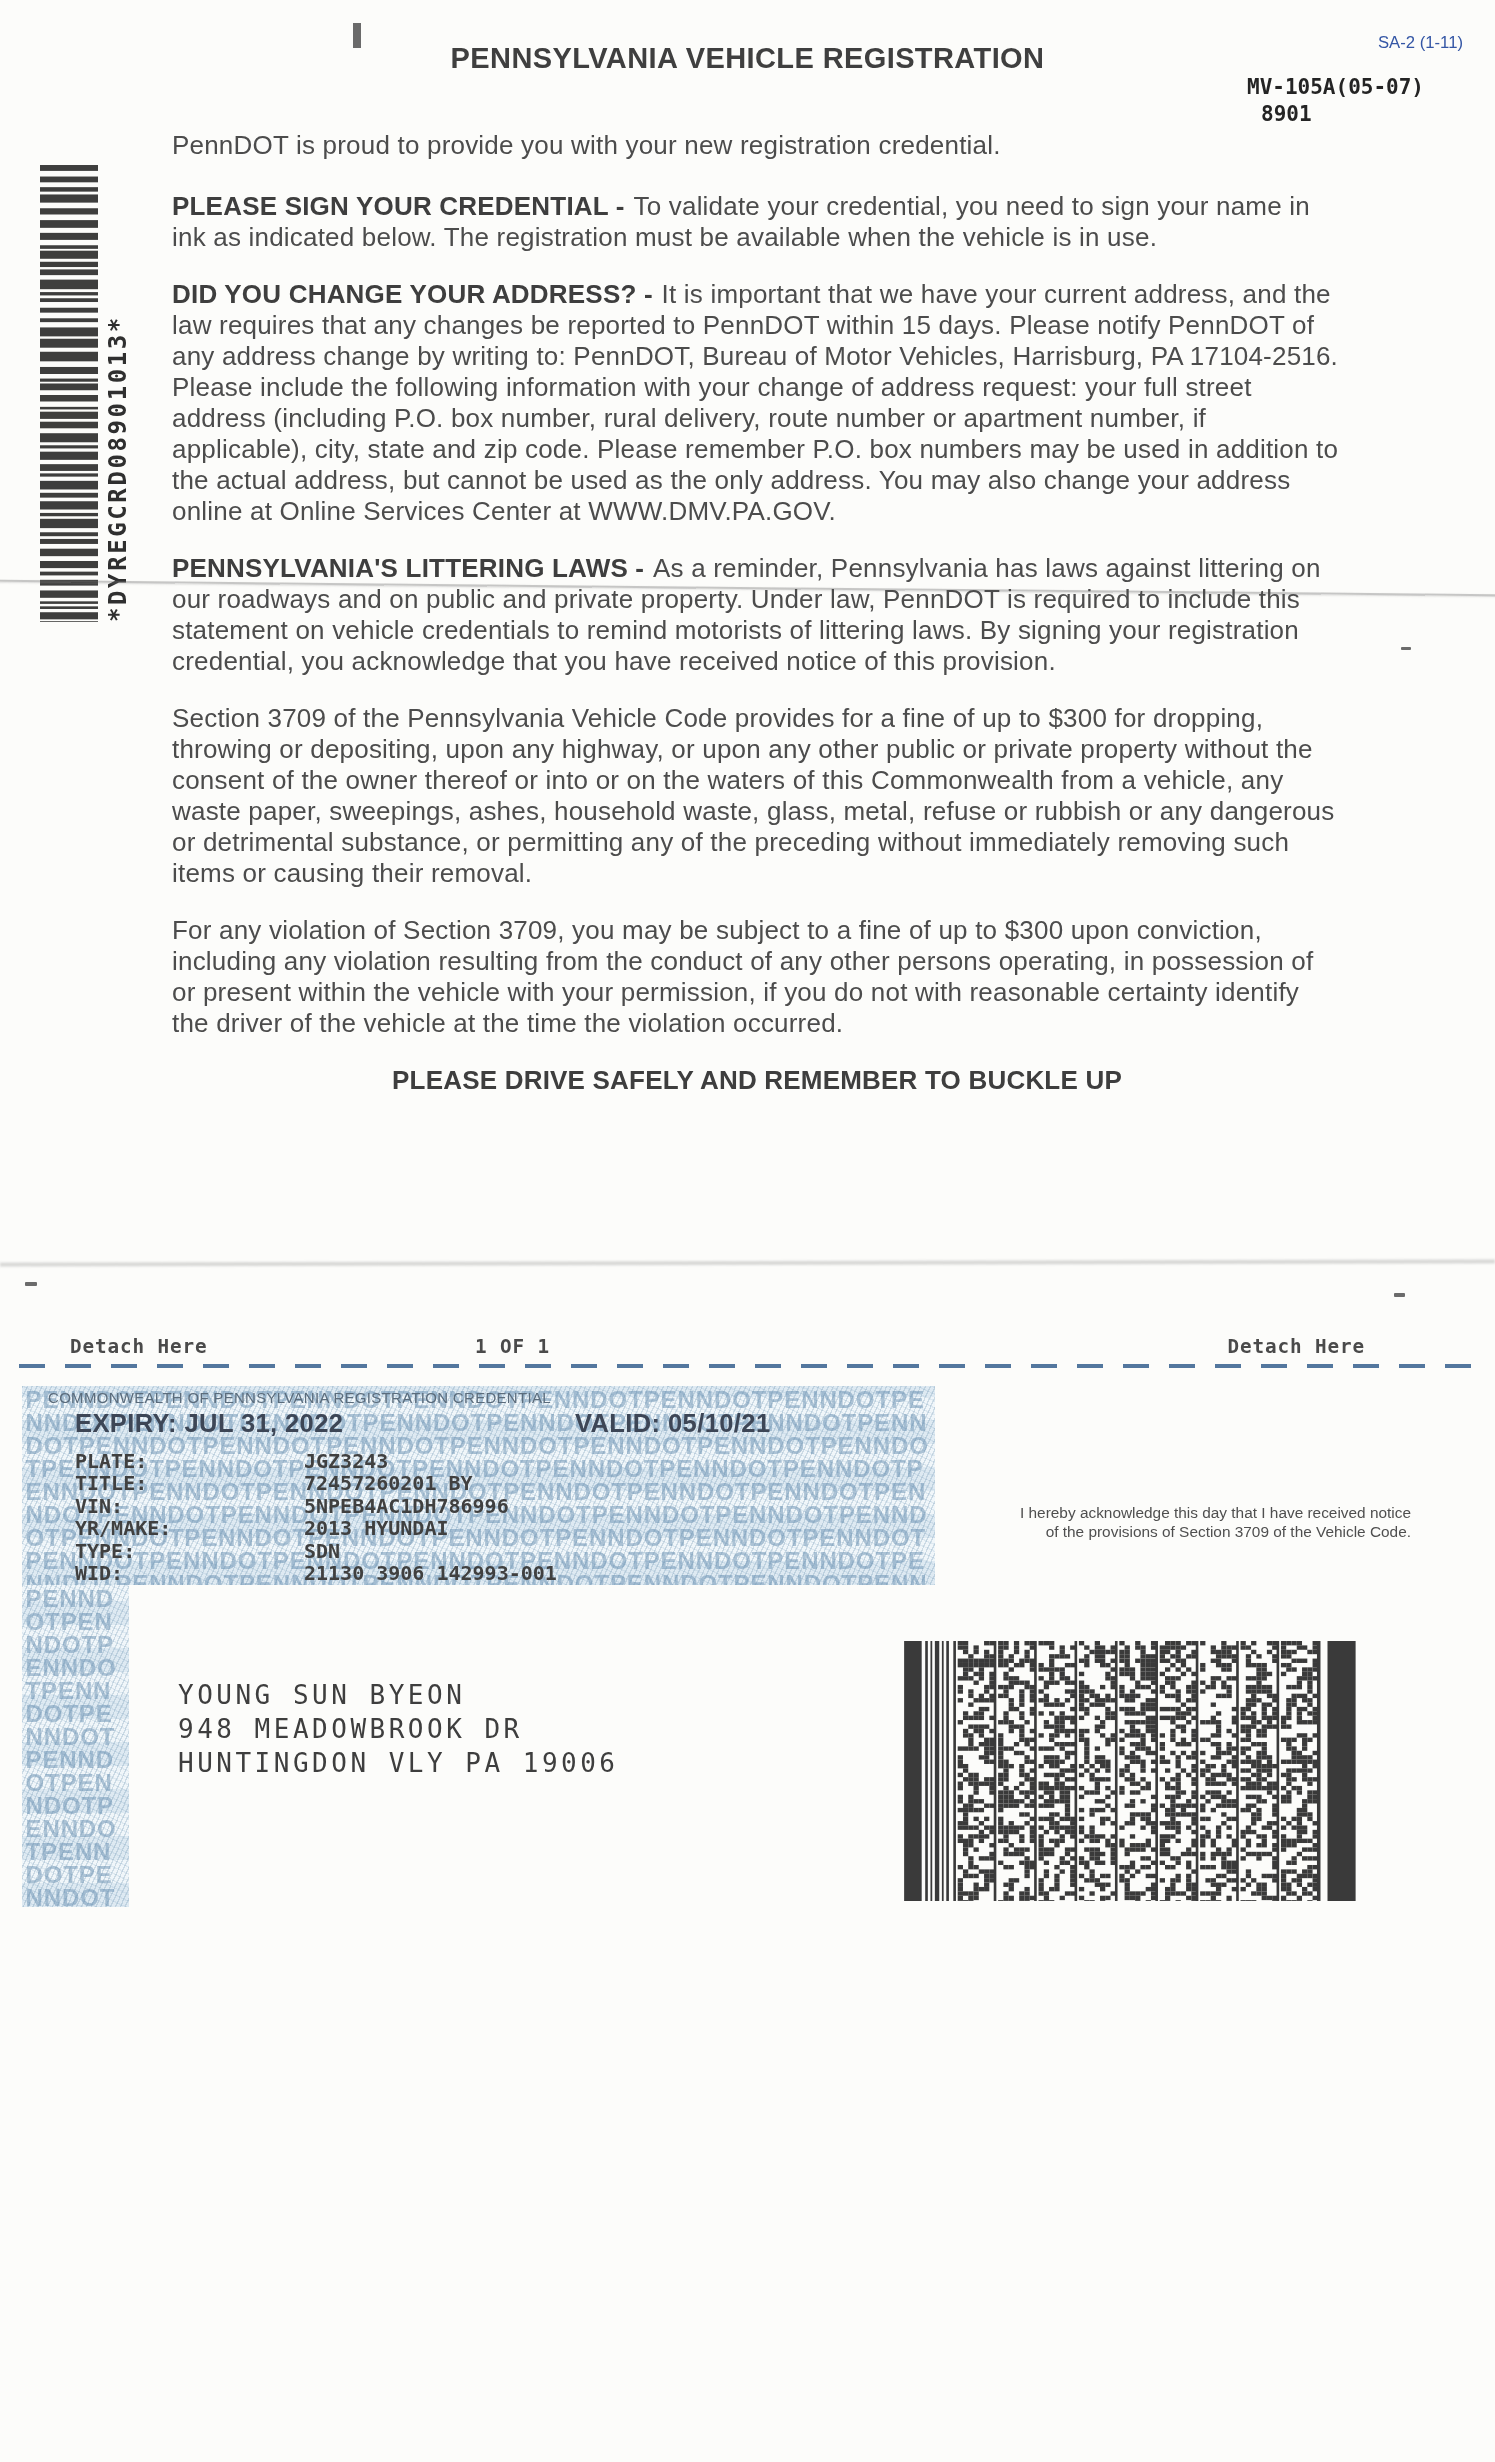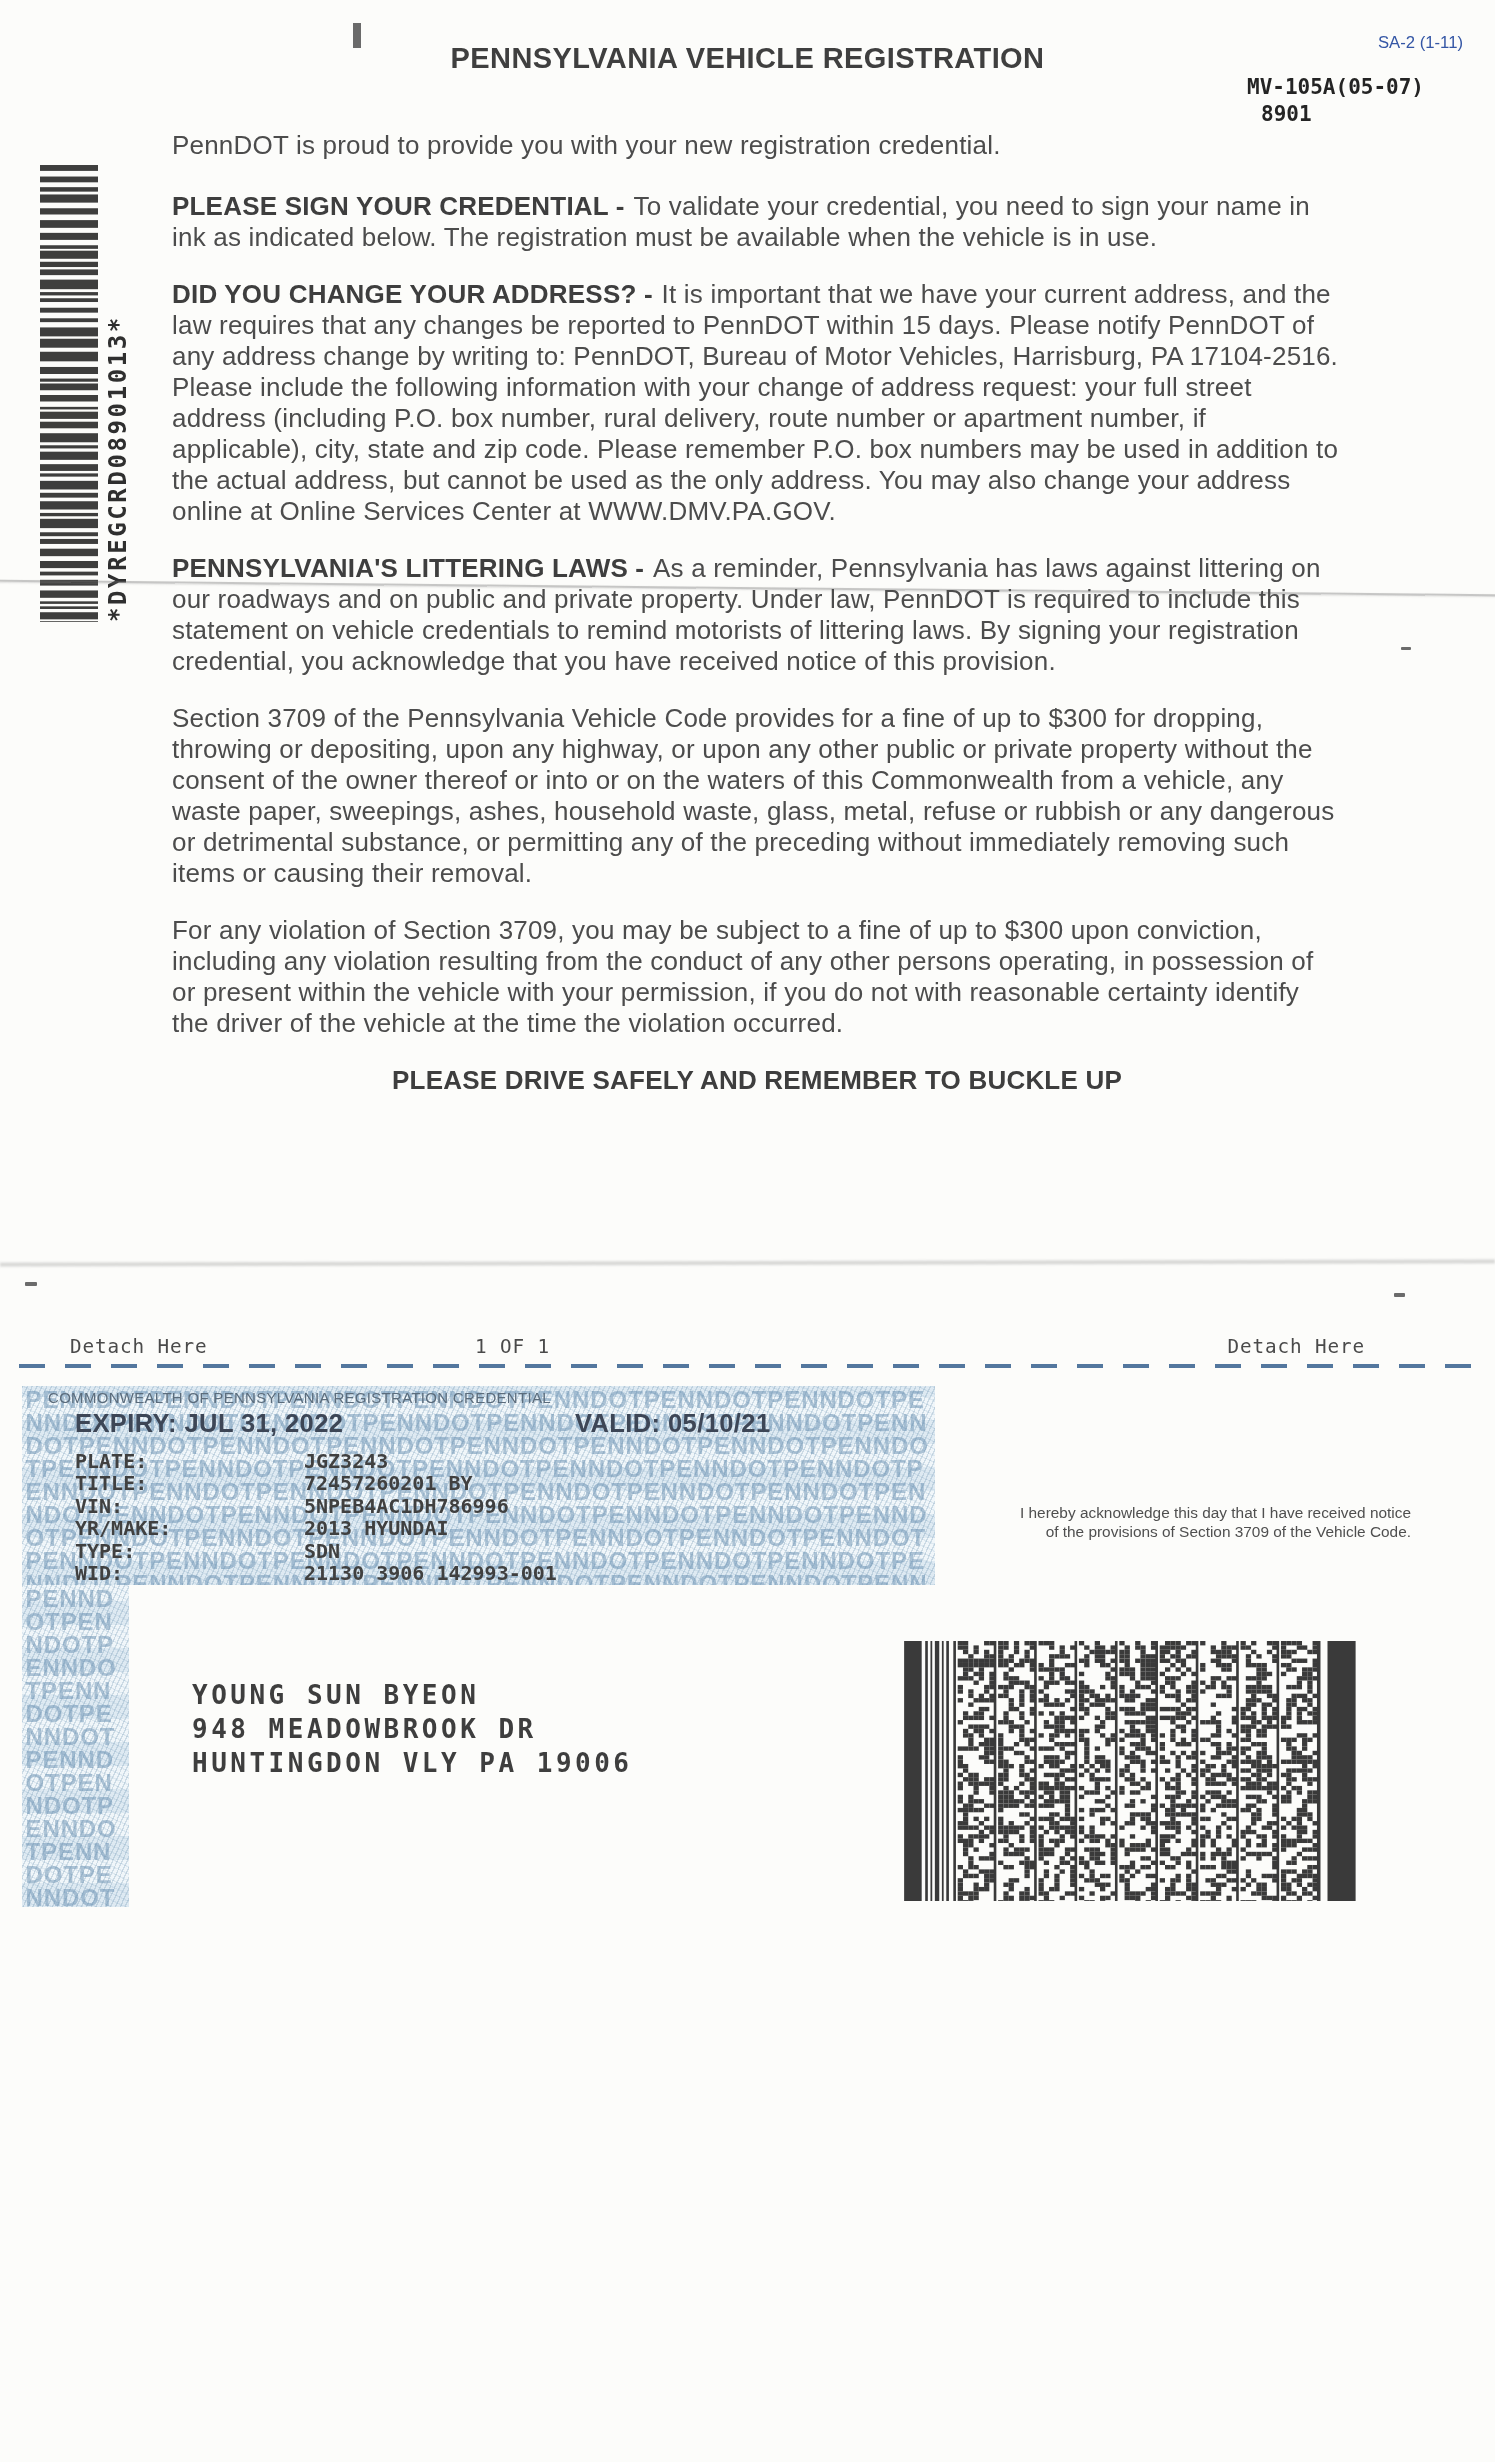--- a/index.html
+++ b/index.html
@@ -30,21 +30,21 @@
     font-family:"DejaVu Sans Mono",monospace;font-weight:bold;font-size:24px;letter-spacing:2.6px;color:#2f2f2f;}
   
   .crease1{position:absolute;left:-8.8px;top:587px;width:1513px;height:1.8px;
     background:rgba(110,110,110,.38);transform:rotate(.55deg);box-shadow:0 0.9px 1.8px rgba(150,150,150,.3);}
   .crease2{position:absolute;left:0;top:1261px;width:1495px;height:3.5px;
     background:rgba(140,140,140,.32);transform:rotate(-.12deg);filter:blur(0.9px);}
   .smudge{position:absolute;background:#3a3a3a;}
   .dash-art{position:absolute;background:#6b6b6b;border-radius:0.9px;}
   
   .detach-label{position:absolute;top:1335px;font-family:"DejaVu Sans Mono",monospace;
-    font-weight:normal;font-size:19.3px;color:#4a4a4a;letter-spacing:0.9px;}
+    font-weight:bold;font-size:19.3px;color:#4a4a4a;letter-spacing:0.9px;}
   .detach-line{position:absolute;top:1364px;left:19.3px;width:1456px;height:4.4px;
     background:repeating-linear-gradient(90deg,#53779e 0 26px,rgba(0,0,0,0) 26px 46px);}
   
   .security{position:absolute;background-color:#ebf3f8;overflow:hidden;
     background-image:
       repeating-linear-gradient(115deg,rgba(100,140,170,.26) 0 1.3px,rgba(255,255,255,0) 1.3px 4.4px),
       repeating-linear-gradient(25deg,rgba(120,160,190,.16) 0 1.3px,rgba(255,255,255,0) 1.3px 6.2px),
       repeating-linear-gradient(0deg,rgba(140,175,205,.14) 0 24px,rgba(255,255,255,.25) 24px 47px);}
   .wmark{position:absolute;inset:0;padding:1.8px 3.5px;
     font-weight:bold;font-size:24px;line-height:23px;letter-spacing:0.9px;
@@ -55,22 +55,22 @@
   .cred-header{position:absolute;left:48px;top:1389px;font-size:15px;color:#5b6c7c;letter-spacing:0.3px;}
   .expiry-row{position:absolute;left:75px;top:1409px;font-weight:bold;font-size:25.5px;color:#3d4656;letter-spacing:0.4px;}
   .expiry-row .valid{position:absolute;left:500px;top:0;white-space:nowrap;}
   .fields{position:absolute;left:75px;top:1449px;width:791px;
     font-family:"DejaVu Sans Mono",monospace;font-weight:bold;font-size:20px;color:#404040;}
   .frow{position:relative;height:22.4px;}
   .frow .val{position:absolute;left:229px;top:0;white-space:nowrap;}
   .emissions{position:absolute;left:69px;top:1588px;white-space:nowrap;
     font-family:"DejaVu Sans Mono",monospace;font-weight:bold;font-size:20.7px;color:#383838;}
   .emissions .county{margin-left:37px;}
-  .owner{position:absolute;left:192px;top:1678px;
-    font-family:"DejaVu Sans Mono",monospace;font-weight:bold;font-size:26px;line-height:34px;
+  .owner{position:absolute;left:178px;top:1678px;
+    font-family:"DejaVu Sans Mono",monospace;font-weight:normal;font-size:26px;line-height:34px;
     letter-spacing:3.5px;color:#3e3e3e;white-space:nowrap;}
   
   .sigbox{position:absolute;left:1017px;top:1380px;width:417px;height:108px;
     border:2.2px solid #c0504d;}
   .sigbox .sigline{position:absolute;left:-1.8px;right:-1.8px;top:74px;height:0;
     border-top:2.6px dashed #c0504d;}
   .sigbox .siglabel{position:absolute;left:0;right:0;top:81px;text-align:center;
     font-size:22px;color:#c64a4a;letter-spacing:1.3px;}
   .sigbox svg{position:absolute;left:7px;top:-14px;overflow:visible;}
   .acknowledge{position:absolute;left:1020px;top:1504px;width:391px;

